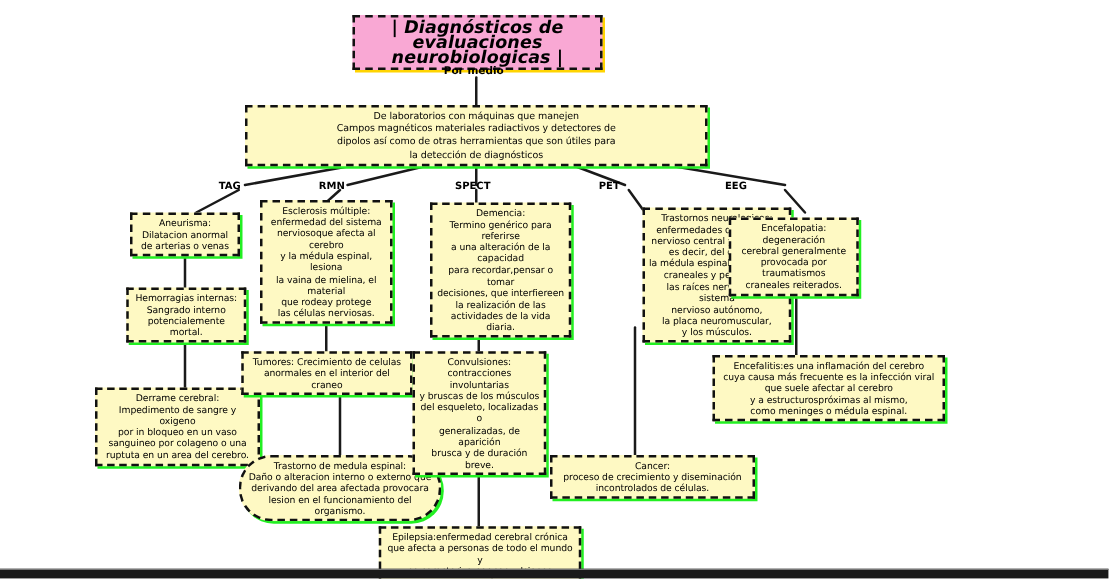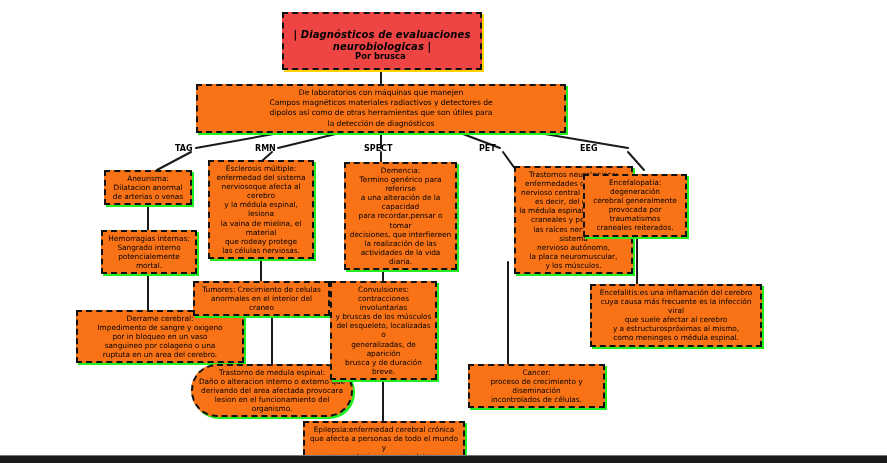--- a/index.html
+++ b/index.html
@@ -3,39 +3,39 @@
 <meta charset="utf-8">
 <style>
   html,body{margin:0;padding:0;background:#ffffff;}
   body{font-family:"DejaVu Sans","Liberation Sans",sans-serif;}
   #canvas{position:relative;width:887px;height:463px;overflow:hidden;background:#ffffff;}
   svg#wires{position:absolute;left:0;top:0;width:887px;height:463px;}
 
   .node{
     position:absolute;
     box-sizing:border-box;
-    background:#f97316;
+    background:#fef9c3;
     border:2px dashed #111111;
     box-shadow:2px 2px 0 0 #22ef22;
     text-align:center;
     color:#000000;
     font-size:7.4px;
     line-height:9.1px;
     padding:2px 3px;
     z-index:5;
     letter-spacing:-0.05px;
   }
   .node.title{
-    background:#ef4444;
+    background:#f9a8d4;
     box-shadow:2px 2px 0 0 #ffd400;
     font-style:italic;
     font-weight:bold;
-    font-size:10px;
+    font-size:14px;
     line-height:12px;
-    padding:15px 6px;
+    padding:2px 6px;
     letter-spacing:0.1px;
   }
   .node.big{
     font-size:7.6px;
     line-height:10.2px;
     border:2px dashed #111111;
     box-shadow:2px 2px 0 0 #22ef22;
   }
   .edge-label{
     position:absolute;
@@ -86,50 +86,50 @@
       <line x1="383" y1="346" x2="383" y2="421"></line>
 
       <line x1="508" y1="262" x2="508" y2="364"></line>
 
       <line x1="637" y1="222" x2="637" y2="284"></line>
     </g>
   </svg>
 
   <div class="node title" style="left:282px; top:12px; width:200px;">| Diagnósticos de evaluaciones neurobiologicas |</div>
 
-  <div class="edge-label pormedio" style="left:355px; top:51px;">Por brusca</div>
+  <div class="edge-label pormedio" style="left:355px; top:51px;">Por medio</div>
 
   <div class="node big" style="left:196px; top:84px; width:370px;">De laboratorios con máquinas que manejen<br>Campos magnéticos materiales radiactivos y detectores de<br>dipolos así como de otras herramientas que son útiles para<br>la detección de diagnósticos</div>
 
   <div class="edge-label" style="left:175px; top:144px;">TAG</div>
   <div class="edge-label" style="left:255px; top:144px;">RMN</div>
   <div class="edge-label" style="left:364px; top:144px;">SPECT</div>
   <div class="edge-label" style="left:479px; top:144px;">PET</div>
   <div class="edge-label" style="left:580px; top:144px;">EEG</div>
 
   <div class="node" style="left:104px; top:170px; width:88px;">Aneurisma:<br>Dilatacion anormal<br>de arterias o venas</div>
 
   <div class="node" style="left:101px; top:230px; width:96px;">Hemorragias internas:<br>Sangrado interno<br>potencialemente mortal.</div>
 
-  <div class="node" style="left:76px; top:310px; width:168px;">Derrame cerebral:<br>Impedimento de sangre y oxigeno<br>por in bloqueo en un vaso<br>sanguineo por colageno o una<br>ruptuta en un area del cerebro.</div>
+  <div class="node" style="left:76px; top:310px; width:132px;">Derrame cerebral:<br>Impedimento de sangre y oxigeno<br>por in bloqueo en un vaso<br>sanguineo por colageno o una<br>ruptuta en un area del cerebro.</div>
 
   <div class="node" style="left:208px; top:160px; width:106px;">Esclerosis múltiple:<br>enfermedad del sistema<br>nerviosoque afecta al cerebro<br>y la médula espinal, lesiona<br>la vaina de mielina, el material<br>que rodeay protege<br>las células nerviosas.</div>
 
   <div class="node" style="left:193px; top:281px; width:137px;">Tumores: Crecimiento de celulas<br>anormales en el interior del craneo</div>
 
   <div class="node" style="left:191px; top:364px; width:162px;border-radius:26px;">Trastorno de medula espinal:<br>Daño o alteracion interno o externo que<br>derivando del area afectada provocara<br>lesion en el funcionamiento del organismo.</div>
 
   <div class="node" style="left:327px; top:162px; width:113px;margin-left:17px;">Demencia:<br>Termino genérico para referirse<br>a una alteración de la capacidad<br>para recordar,pensar o tomar<br>decisiones, que interfiereen<br>la realización de las<br>actividades de la vida diaria.</div>
 
   <div class="node" style="left:330px; top:281px; width:107px;">Convulsiones:<br>contracciones involuntarias<br>y bruscas de los músculos<br>del esqueleto, localizadas o<br>generalizadas, de aparición<br>brusca y de duración breve.</div>
 
   <div class="node" style="left:303px; top:421px; width:162px;">Epilepsia:enfermedad cerebral crónica<br>que afecta a personas de todo el mundo y<br>se caracteriza por convulsiones recurrentes.</div>
 
   <div class="node" style="left:478px; top:166px; width:119px;margin-left:36px;">Trastornos neurologicos:<br>enfermedades del sistema<br>nervioso central y periférico,<br>es decir, del cerebro,<br>la médula espinal, los nervios<br>craneales y periféricos,<br>las raíces nerviosas,el sistema<br>nervioso autónomo,<br>la placa neuromuscular,<br>y los músculos.</div>
 
-  <div class="node" style="left:440px; top:364px; width:137px;margin-left:28px;">Cancer:<br>proceso de crecimiento y diseminación<br>incontrolados de células.</div>
+  <div class="node" style="left:440px; top:364px; width:164px;">Cancer:<br>proceso de crecimiento y diseminación<br>incontrolados de células.</div>
 
   <div class="node" style="left:583px; top:174px; width:104px;">Encefalopatia: degeneración<br>cerebral generalmente<br>provocada por traumatismos<br>craneales reiterados.</div>
 
-  <div class="node" style="left:590px; top:284px; width:172px;">Encefalitis:es una inflamación del cerebro<br>cuya causa más frecuente es la infección viral<br>que suele afectar al cerebro<br>y a estructurospróximas al mismo,<br>como meninges o médula espinal.</div>
+  <div class="node" style="left:570px; top:284px; width:186px;">Encefalitis:es una inflamación del cerebro<br>cuya causa más frecuente es la infección viral<br>que suele afectar al cerebro<br>y a estructurospróximas al mismo,<br>como meninges o médula espinal.</div>
 
   <div id="footer-band"></div>
 </div>
 
 </body></html>

